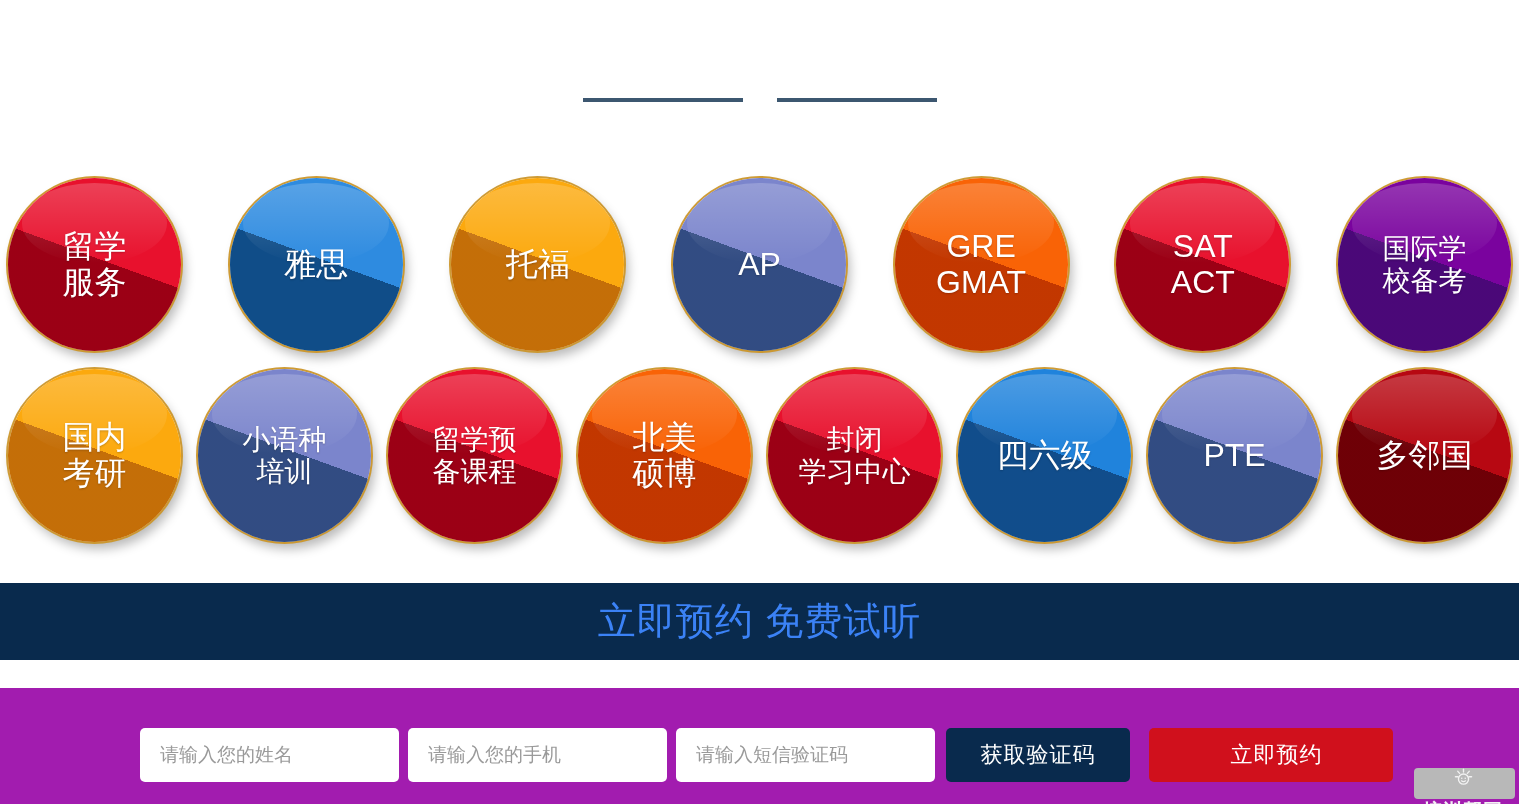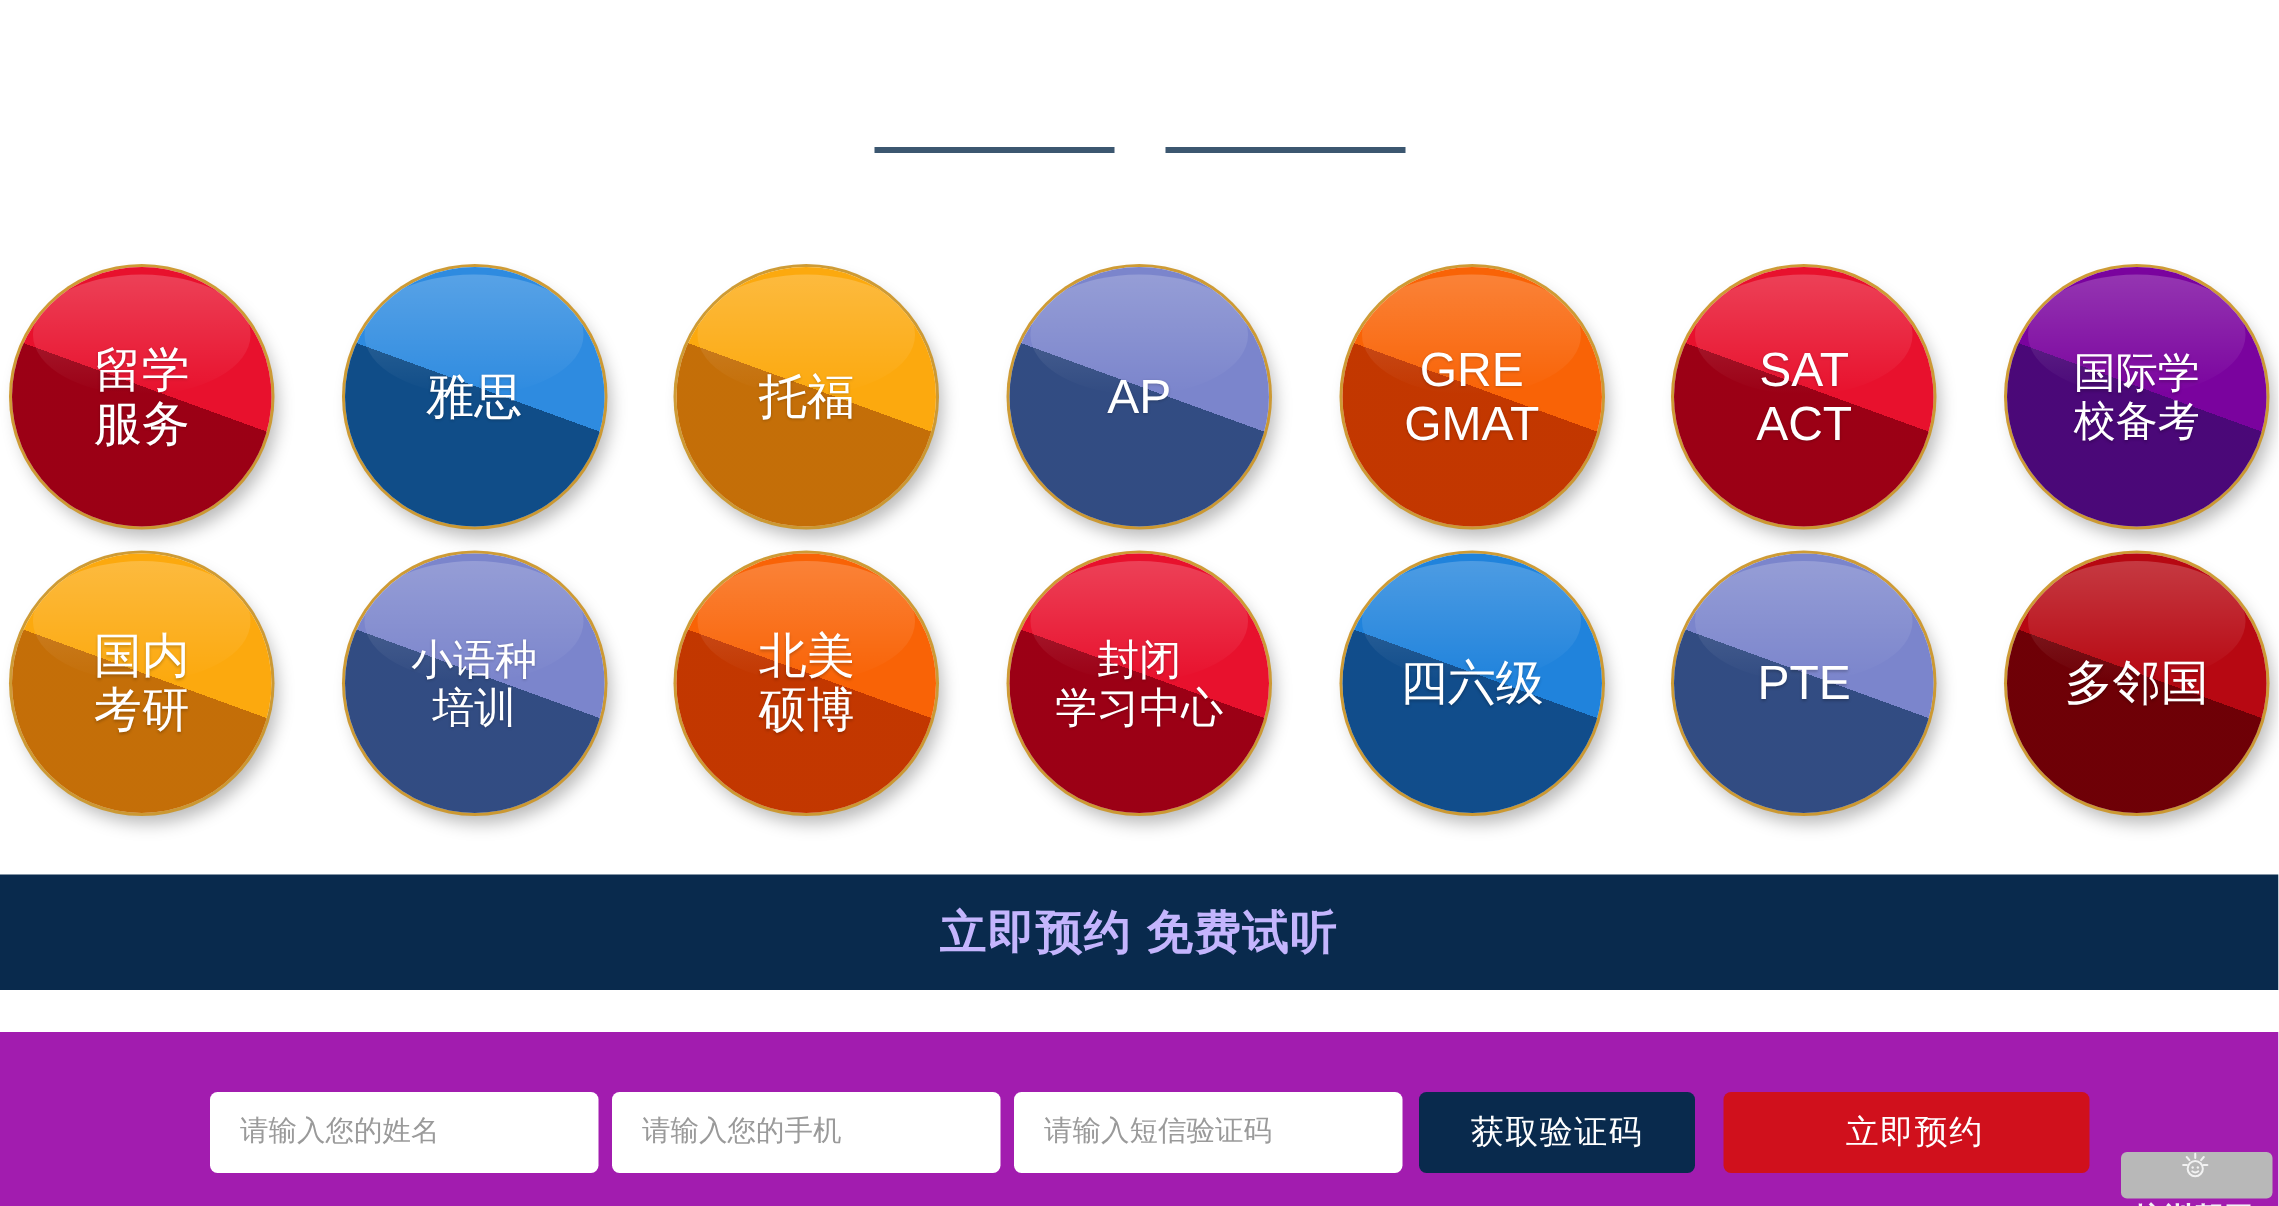--- a/index.html
+++ b/index.html
@@ -116,23 +116,23 @@
     left: 0;
     top: 583px;
     width: 1519px;
     height: 77px;
     background: #092a4d;
     display: flex;
     align-items: center;
     justify-content: center;
   }
   .cta-banner-text {
-    color: #c4b5fd;
-    font-size: 31px;
-    font-weight: 700;
+    color: #3b82f6;
+    font-size: 38px;
+    font-weight: 400;
     letter-spacing: 1px;
   }
 
   
   .form-strip {
     position: absolute;
     left: 0;
     top: 660px;
     width: 1519px;
     height: 124px;
@@ -235,20 +235,24 @@
         </div>
       </div>
     <div class="grid-row" id="row2">
         <div class="bubble" style="background: linear-gradient(200deg, rgb(252, 169, 14) 0%, rgb(252, 169, 14) 47%, rgb(245, 138, 10) 47%, rgb(245, 138, 10) 100%);">
           <div class="bubble-label">国内
 考研</div>
         </div>
         <div class="bubble" style="background: linear-gradient(200deg, rgb(123, 133, 204) 0%, rgb(123, 133, 204) 47%, rgb(62, 95, 163) 47%, rgb(62, 95, 163) 100%);">
           <div class="bubble-label small">小语种
 培训</div>
+        </div>
+        <div class="bubble" style="background: linear-gradient(200deg, rgb(232, 17, 45) 0%, rgb(232, 17, 45) 47%, rgb(194, 0, 26) 47%, rgb(194, 0, 26) 100%);">
+          <div class="bubble-label small">留学预
+备课程</div>
         </div>
         <div class="bubble" style="background: linear-gradient(200deg, rgb(249, 99, 6) 0%, rgb(249, 99, 6) 47%, rgb(243, 69, 0) 47%, rgb(243, 69, 0) 100%);">
           <div class="bubble-label">北美
 硕博</div>
         </div>
         <div class="bubble" style="background: linear-gradient(200deg, rgb(232, 17, 45) 0%, rgb(232, 17, 45) 47%, rgb(194, 0, 26) 47%, rgb(194, 0, 26) 100%);">
           <div class="bubble-label small">封闭
 学习中心</div>
         </div>
         <div class="bubble" style="background: linear-gradient(200deg, rgb(32, 131, 220) 0%, rgb(32, 131, 220) 47%, rgb(21, 96, 174) 47%, rgb(21, 96, 174) 100%);">

